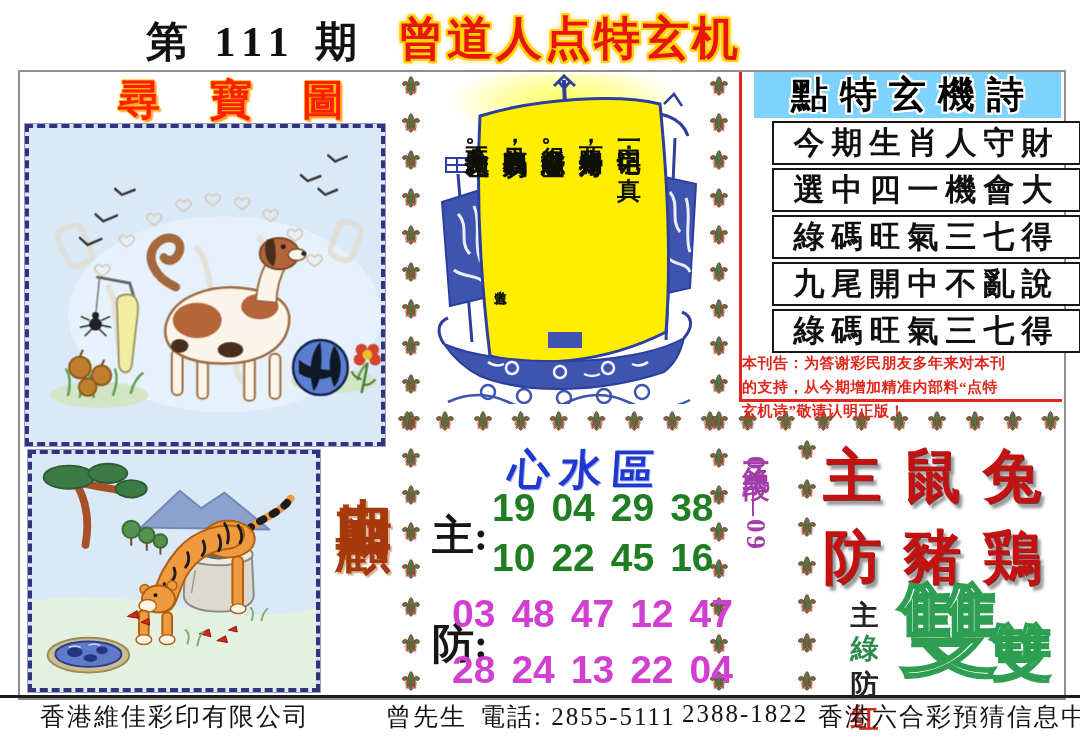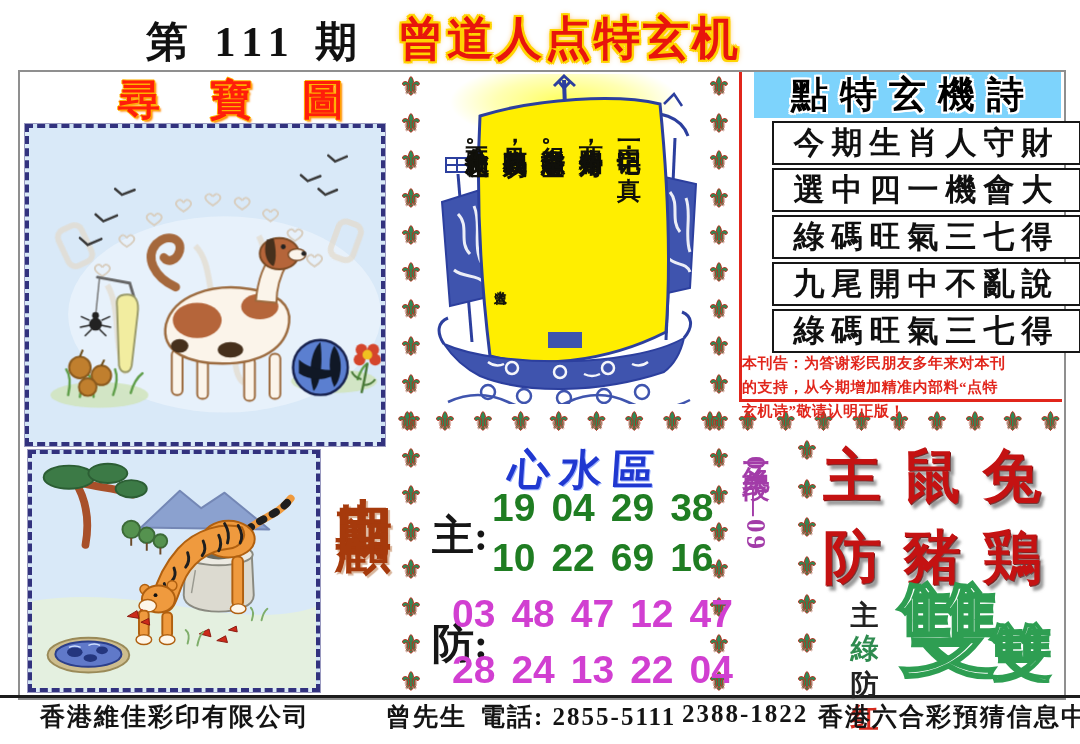--- a/index.html
+++ b/index.html
@@ -74,21 +74,21 @@
   .color-hint{left:845px;top:576px;height:122px;writing-mode:vertical-rl;text-orientation:upright;
     font-size:28px;font-weight:900;letter-spacing:2px;}
   .c-black{color:#222;}
   .c-green{color:#2e8b4f;}
   .c-red{color:#d42a1e;}
   .double{font-weight:900;color:#ffffff;-webkit-text-stroke:2.5px #2e9e52;text-stroke:2.5px #2e9e52;line-height:1;}
   .double-big{left:898px;top:582px;font-size:100px;}
   .double-small{left:990px;top:622px;font-size:62px;-webkit-text-stroke:2px #2e9e52;}
 
   
-  .footer-item{top:700px;font-size:25px;font-weight:700;color:#141414;white-space:nowrap;letter-spacing:2px;}
+  .footer-item{top:700px;font-size:25px;font-weight:400;color:#141414;white-space:nowrap;letter-spacing:2px;}
   .f-company{left:40px;}
   .f-contact{left:386px;}
   .f-phone{left:480px;}
   .f-phone2{left:682px;}
   .f-center{left:818px;}
 </style>
 </head>
 <body>
 
 <div class="page">
@@ -426,21 +426,21 @@
   <div class="abs zhu-label">主:</div>
   <div class="abs num num-row green-row-0">
     <span>19</span>
     <span>04</span>
     <span>29</span>
     <span>38</span>
   </div>
   <div class="abs num num-row green-row-1">
     <span>10</span>
     <span>22</span>
-    <span>69</span>
+    <span>45</span>
     <span>16</span>
   </div>
   <div class="abs fang-label">防:</div>
   <div class="abs num num-row pink-row-0">
     <span>03</span>
     <span>48</span>
     <span>47</span>
     <span>12</span>
     <span>47</span>
   </div>

